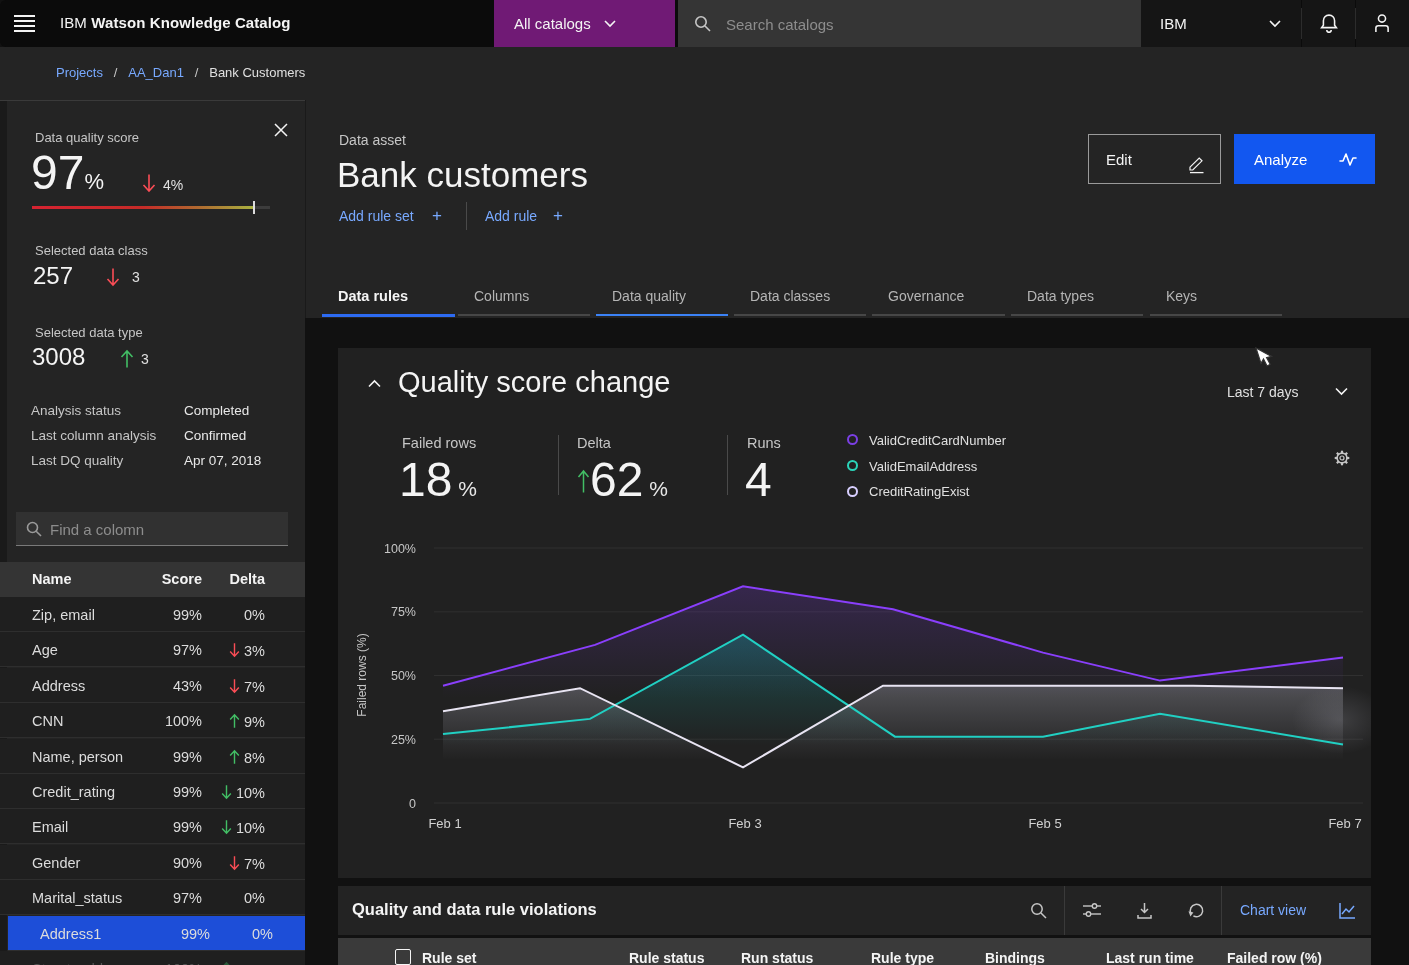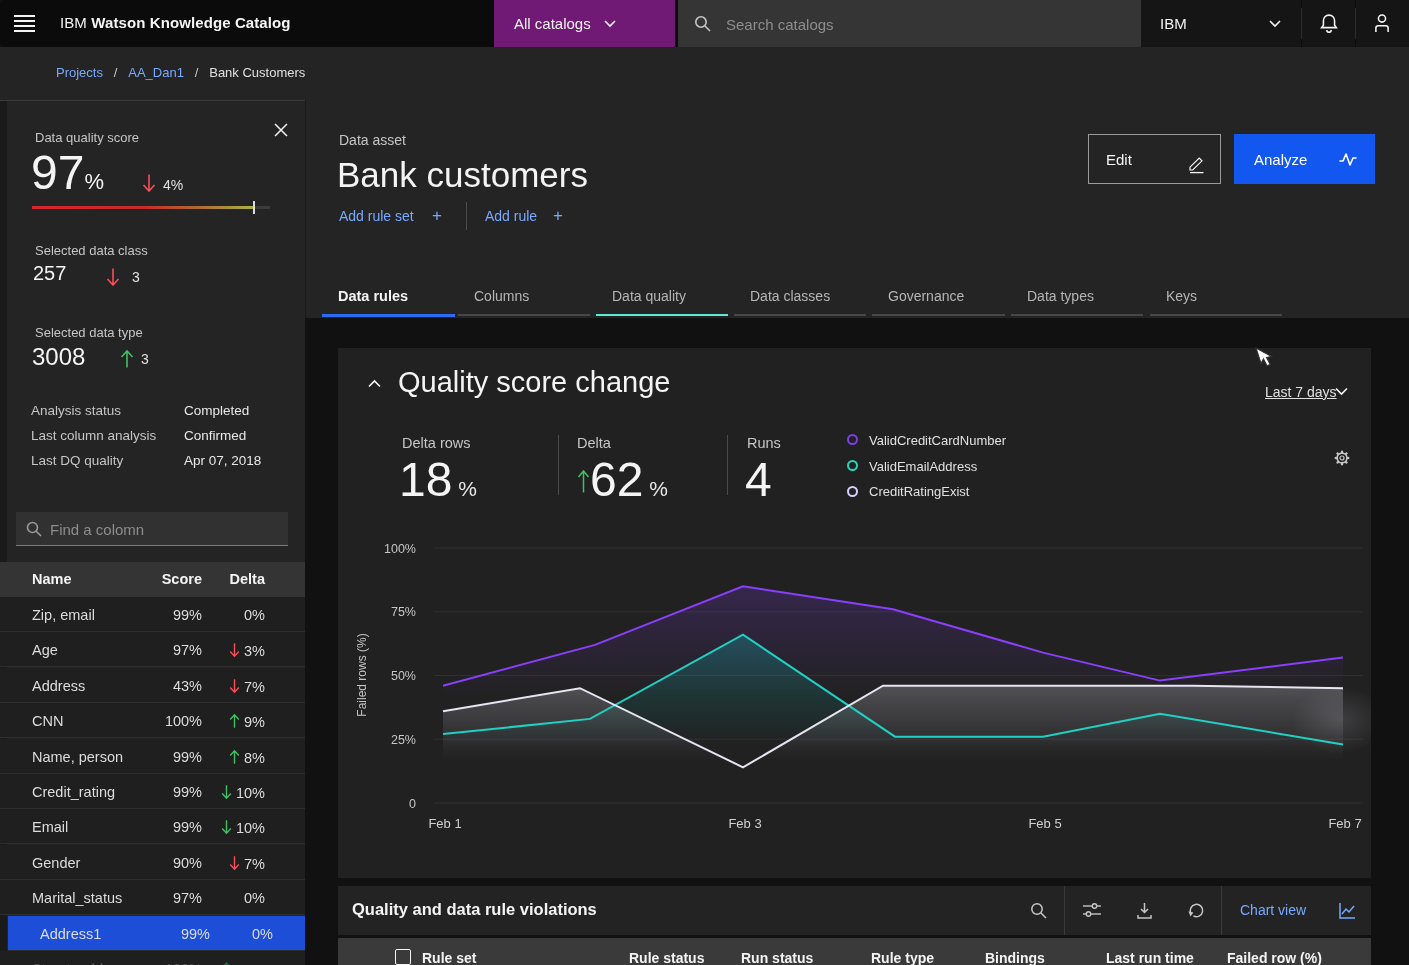--- a/index.html
+++ b/index.html
@@ -86,21 +86,21 @@
     <path d="M1 10h3l3-7 4 11 3-7h3" fill="none" stroke="#fff" stroke-width="1.6" stroke-linejoin="round" stroke-linecap="round"></path>
   </svg>
 </div>
 
 <div class="abs" style="left:322px;top:284px;width:133px;height:33px;border-bottom:3px solid #2d6bf2;">
   <div class="abs" style="left:16px;top:4px;font-size:14.5px;font-weight:bold;color:#f4f4f4;">Data rules</div>
 </div>
 <div class="abs" style="left:458px;top:284px;width:132px;height:32px;border-bottom:2px solid #474747;">
   <div class="abs" style="left:16px;top:4px;font-size:14px;color:#b5b5b5;">Columns</div>
 </div>
-<div class="abs" style="left:596px;top:284px;width:132px;height:32px;border-bottom:2px solid #5eead4;">
+<div class="abs" style="left:596px;top:284px;width:132px;height:32px;border-bottom:2px solid #3b82f6;">
   <div class="abs" style="left:16px;top:4px;font-size:14px;color:#b5b5b5;">Data quality</div>
 </div>
 <div class="abs" style="left:734px;top:284px;width:132px;height:32px;border-bottom:2px solid #474747;">
   <div class="abs" style="left:16px;top:4px;font-size:14px;color:#b5b5b5;">Data classes</div>
 </div>
 <div class="abs" style="left:872px;top:284px;width:133px;height:32px;border-bottom:2px solid #474747;">
   <div class="abs" style="left:16px;top:4px;font-size:14px;color:#b5b5b5;">Governance</div>
 </div>
 <div class="abs" style="left:1011px;top:284px;width:132px;height:32px;border-bottom:2px solid #474747;">
   <div class="abs" style="left:16px;top:4px;font-size:14px;color:#b5b5b5;">Data types</div>
@@ -120,21 +120,21 @@
   <div class="abs" style="left:31px;top:44px;font-size:48px;color:#f4f4f4;">97<span style="font-size:22px;">%</span></div>
   <div class="abs" style="left:142px;top:72px;"><svg width="14" height="20" viewBox="0 0 14 20">
         <path d="M7 1.5v16M1.5 12l5.5 6 5.5-6" fill="none" stroke="#fa4d56" stroke-width="1.6"></path>
       </svg></div>
   <div class="abs" style="left:163px;top:76px;font-size:14px;color:#e0e0e0;">4%</div>
   <div class="abs" style="left:32px;top:105px;width:222px;height:3px;background:linear-gradient(90deg,#d62331 0%,#c52b28 50%,#b06a30 75%,#a9b240 100%);"></div>
   <div class="abs" style="left:253px;top:100px;width:2px;height:13px;background:#dcdcdc;"></div>
   <div class="abs" style="left:255px;top:105px;width:15px;height:3px;background:#3c3c3c;"></div>
 
   <div class="abs" style="left:35px;top:142px;font-size:13px;color:#c6c6c6;">Selected data class</div>
-  <div class="abs" style="left:33px;top:161px;font-size:20px;color:#f4f4f4;">257</div>
+  <div class="abs" style="left:33px;top:161px;font-size:24px;color:#f4f4f4;">257</div>
   <div class="abs" style="left:106px;top:166px;"><svg width="14" height="20" viewBox="0 0 14 20">
         <path d="M7 1.5v16M1.5 12l5.5 6 5.5-6" fill="none" stroke="#fa4d56" stroke-width="1.6"></path>
       </svg></div>
   <div class="abs" style="left:132px;top:168px;font-size:14px;color:#e0e0e0;">3</div>
 
   <div class="abs" style="left:35px;top:224px;font-size:13px;color:#c6c6c6;">Selected data type</div>
   <div class="abs" style="left:32px;top:242px;font-size:24px;color:#f4f4f4;">3008</div>
   <div class="abs" style="left:120px;top:248px;"><svg width="14" height="20" viewBox="0 0 14 20">
         <path d="M7 18.5v-16M1.5 8l5.5-6 5.5 6" fill="none" stroke="#42be65" stroke-width="1.6"></path>
       </svg></div>
@@ -233,25 +233,25 @@
           </svg> 10%</div>
 </div>
 </div>
 </div>
 
 <div id="chartcard" class="abs" style="left:338px;top:348px;width:1033px;height:530px;background:#212121;padding-left:40px;">
 <svg class="abs" style="left:30px;top:31px;" width="13" height="9" viewBox="0 0 13 9">
       <path d="M1 7.5L6.5 2 12 7.5" fill="none" stroke="#f4f4f4" stroke-width="1.6"></path>
     </svg>
 <div class="abs" style="left:60px;top:18px;font-size:29px;color:#f4f4f4;">Quality score change</div>
-<div class="abs" style="left:927px;top:36px;font-size:14px;color:#e0e0e0;text-decoration:underline;">Last 7 days</div>
+<div class="abs" style="left:889px;top:36px;font-size:14px;color:#e0e0e0;">Last 7 days</div>
 <svg class="abs" style="left:997px;top:39px;" width="13" height="9" viewBox="0 0 13 9">
       <path d="M1 1.5L6.5 7 12 1.5" fill="none" stroke="#f4f4f4" stroke-width="1.6"></path>
     </svg>
-<div class="abs" style="left:64px;top:87px;font-size:14.5px;color:#c6c6c6;">Delta rows</div>
+<div class="abs" style="left:64px;top:87px;font-size:14.5px;color:#c6c6c6;">Failed rows</div>
 <div class="abs" style="left:61px;top:104px;font-size:48px;color:#f4f4f4;">18<span style="font-size:21px;color:#e8e8e8;">&nbsp;%</span></div>
 <div class="abs" style="left:220px;top:87px;width:1px;height:60px;background:#4a4a4a;"></div>
 <div class="abs" style="left:239px;top:87px;font-size:14.5px;color:#c6c6c6;">Delta</div>
 <div class="abs" style="left:239px;top:121px;"><svg width="13" height="25" viewBox="0 0 13 25">
         <path d="M6.5 23.5V3M1.5 8l5-6 5 6" fill="none" stroke="#42be65" stroke-width="1.5"></path>
       </svg></div>
 <div class="abs" style="left:252px;top:104px;font-size:48px;color:#f4f4f4;">62<span style="font-size:21px;color:#e8e8e8;">&nbsp;%</span></div>
 <div class="abs" style="left:389px;top:87px;width:1px;height:60px;background:#4a4a4a;"></div>
 <div class="abs" style="left:409px;top:87px;font-size:14.5px;color:#c6c6c6;">Runs</div>
 <div class="abs" style="left:407px;top:104px;font-size:48px;color:#f4f4f4;">4</div>

